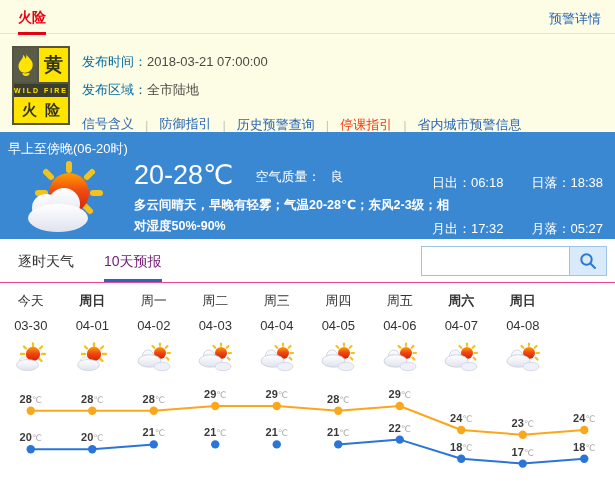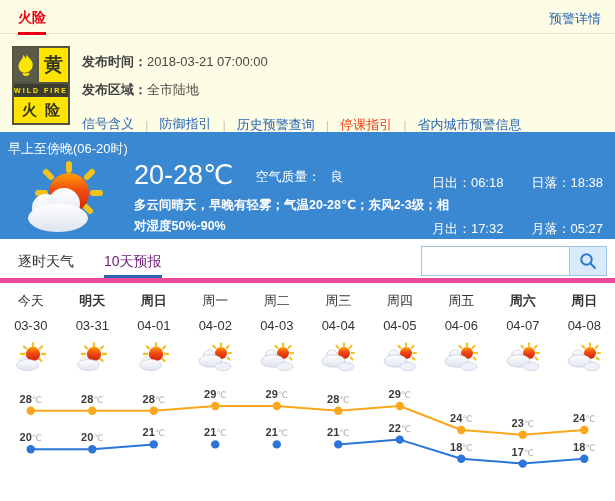--- a/index.html
+++ b/index.html
@@ -15,21 +15,21 @@
 
   .warn-sign { position:absolute; left:12px; top:46px; width:58px; height:79px; background:#ffe400; border:2px solid #54553f; display:flex; flex-direction:column; }
   .ws-top { display:flex; height:36px; border-bottom:2px solid #54553f; }
   .ws-flame { width:25px; background:#5a5b48; display:flex; align-items:center; justify-content:center; border-right:2px solid #54553f; }
   .ws-char { flex:1; display:flex; align-items:center; justify-content:center; font-size:19px; font-weight:bold; color:#33341f; }
   .ws-banner { height:13px; background:#3c3d2e; color:#ffe400; font-size:7px; font-weight:bold; display:flex; align-items:center; justify-content:center; letter-spacing:2px; }
   .ws-bottom { flex:1; display:flex; align-items:center; justify-content:center; font-size:15px; font-weight:bold; color:#33341f; letter-spacing:8px; text-indent:8px; }
 
   .alert-info { position:absolute; left:82px; top:48px; }
   .info-row { font-size:13px; line-height:28px; color:#4a4a44; }
-  .info-row .lbl { color:#404040;font-weight:bold; }
+  .info-row .lbl { color:#0369a1; }
   .alert-links { margin-top:11px; font-size:13px; display:flex; align-items:center; }
   .alert-link { color:#2a66b3; cursor:pointer; white-space:nowrap; }
   .alert-link.dotted { border-bottom:1px dotted #6f94c6; padding-bottom:1px; }
   .alert-link.alert { color:#ee3a0c; }
   .sep { color:#c9c9b6; margin:0 11px; }
 
   
   .weather-panel { position:relative; height:107px; background:#3a87d2; color:#fff; }
   .wp-head { display:flex; justify-content:space-between; padding:8px 12px 0 8px; font-size:13px; }
   .big-icon { position:absolute; left:16px; top:28px; }
@@ -37,21 +37,21 @@
   .temp-row { display:flex; align-items:flex-end; }
   .big-temp { font-size:27px; line-height:30px; }
   .air { font-size:13px; padding-bottom:4px; margin-left:22px; }
   .air-val { margin-left:10px; }
   .desc { margin-top:5px; font-size:12.5px; line-height:21px;font-weight:bold; }
   .sun-moon { position:absolute; right:12px; top:42px; font-size:13px; display:grid; grid-template-columns:auto auto; column-gap:20px; row-gap:11px;gap:28px; }
   .sm-item { white-space:nowrap; }
 
   
   .forecast-panel { position:relative; height:236px; background:#fff; }
-  .fc-tabbar { position:relative; height:44px; border-bottom:5px solid #ec4899; }
+  .fc-tabbar { position:relative; height:44px; border-bottom:1px solid #ec4899; }
   .fc-tabs { display:flex; gap:30px; padding-left:18px; padding-top:14px; height:100%; }
   .fc-tab { font-size:14px; color:#333; cursor:pointer; padding-bottom:11px; height:100%; }
   .fc-tab.active { color:#701a75; border-bottom:3px solid #2a66b3; }
   .search-box { position:absolute; right:8px; top:7px; display:flex; align-items:stretch; }
   .search-input { width:148px; height:30px; border:1px solid #9ec4e8; border-right:none; outline:none; padding:0 7px; font-size:13px; background:#fff; }
   .search-btn { width:38px; height:30px; background:#d9eafa; border:1px solid #9ec4e8; display:flex; align-items:center; justify-content:center; cursor:pointer; }
 
   .fc-table { display:flex; }
   .fc-col { width:61.5px; text-align:center; }
   .fc-day { font-size:13px; color:#333; margin-top:9px; height:16px; }
@@ -172,41 +172,20 @@
           <line x1="12.5" y1="12.5" x2="17" y2="17" stroke="#2a7ad4" stroke-width="2" stroke-linecap="round"></line>
         </svg>
       </div>
     </div>
   </div>
 
   <div class="fc-table" id="fc-table">
       <div class="fc-col">
         <div class="fc-day">今天</div>
         <div class="fc-date">03-30</div>
-        <div class="fc-icon">
-          <svg width="36" height="30" viewBox="0 0 36 30">
-            <g stroke="#f2c21d" stroke-width="2.4" stroke-linecap="round">
-              <line x1="20" y1="1.5" x2="20" y2="4"></line>
-              <line x1="11" y1="4.5" x2="13" y2="6.5"></line>
-              <line x1="29" y1="4.5" x2="27" y2="6.5"></line>
-              <line x1="8" y1="12" x2="11" y2="12"></line>
-              <line x1="32" y1="12" x2="29" y2="12"></line>
-              <line x1="28.5" y1="19" x2="26.5" y2="17"></line>
-            </g>
-            <circle cx="20" cy="12" r="7.2" fill="url(#sunG)"></circle>
-            <g fill="url(#cloudG)" stroke="#c9cfdd" stroke-width="0.7">
-              <circle cx="11" cy="20" r="5"></circle>
-              <ellipse cx="14.5" cy="23" rx="11" ry="5.5"></ellipse>
-            </g>
-          </svg>
-        </div>
-      </div>
-      <div class="fc-col">
-        <div class="fc-day weekend">明天</div>
-        <div class="fc-date">03-31</div>
         <div class="fc-icon">
           <svg width="36" height="30" viewBox="0 0 36 30">
             <g stroke="#f2c21d" stroke-width="2.4" stroke-linecap="round">
               <line x1="20" y1="1.5" x2="20" y2="4"></line>
               <line x1="11" y1="4.5" x2="13" y2="6.5"></line>
               <line x1="29" y1="4.5" x2="27" y2="6.5"></line>
               <line x1="8" y1="12" x2="11" y2="12"></line>
               <line x1="32" y1="12" x2="29" y2="12"></line>
               <line x1="28.5" y1="19" x2="26.5" y2="17"></line>
             </g>

